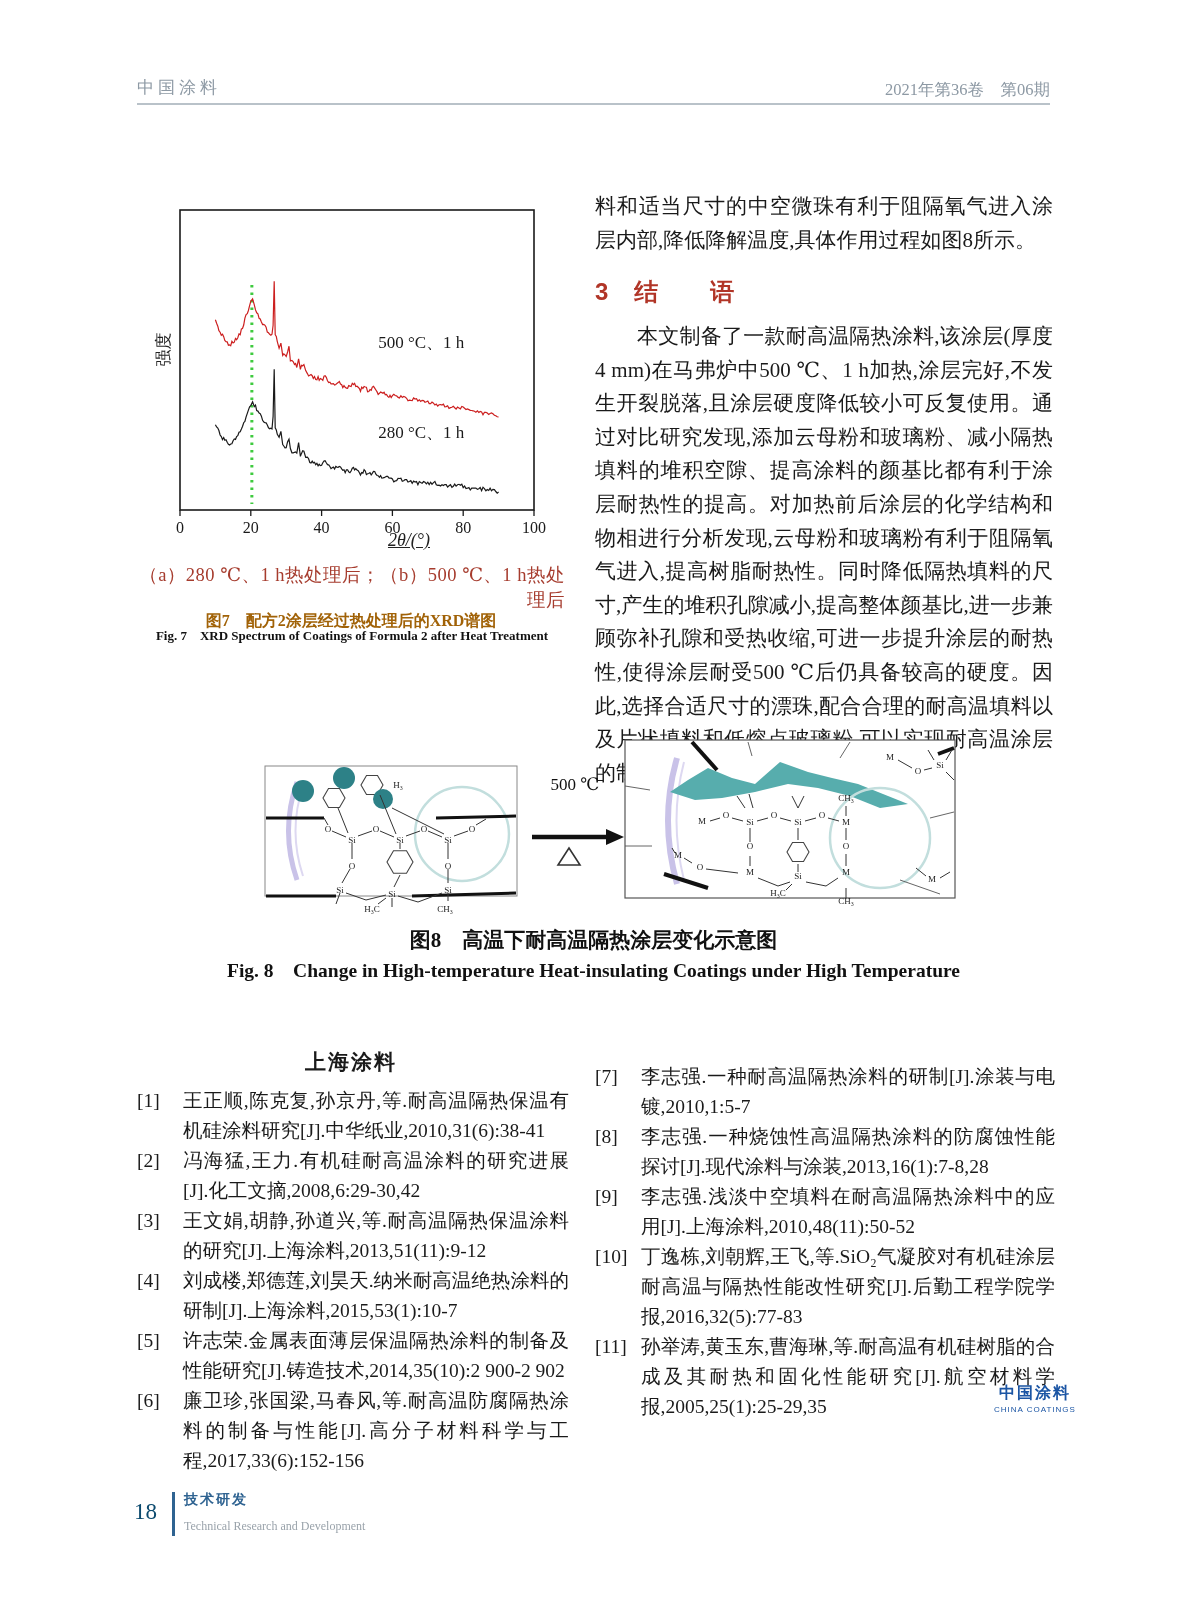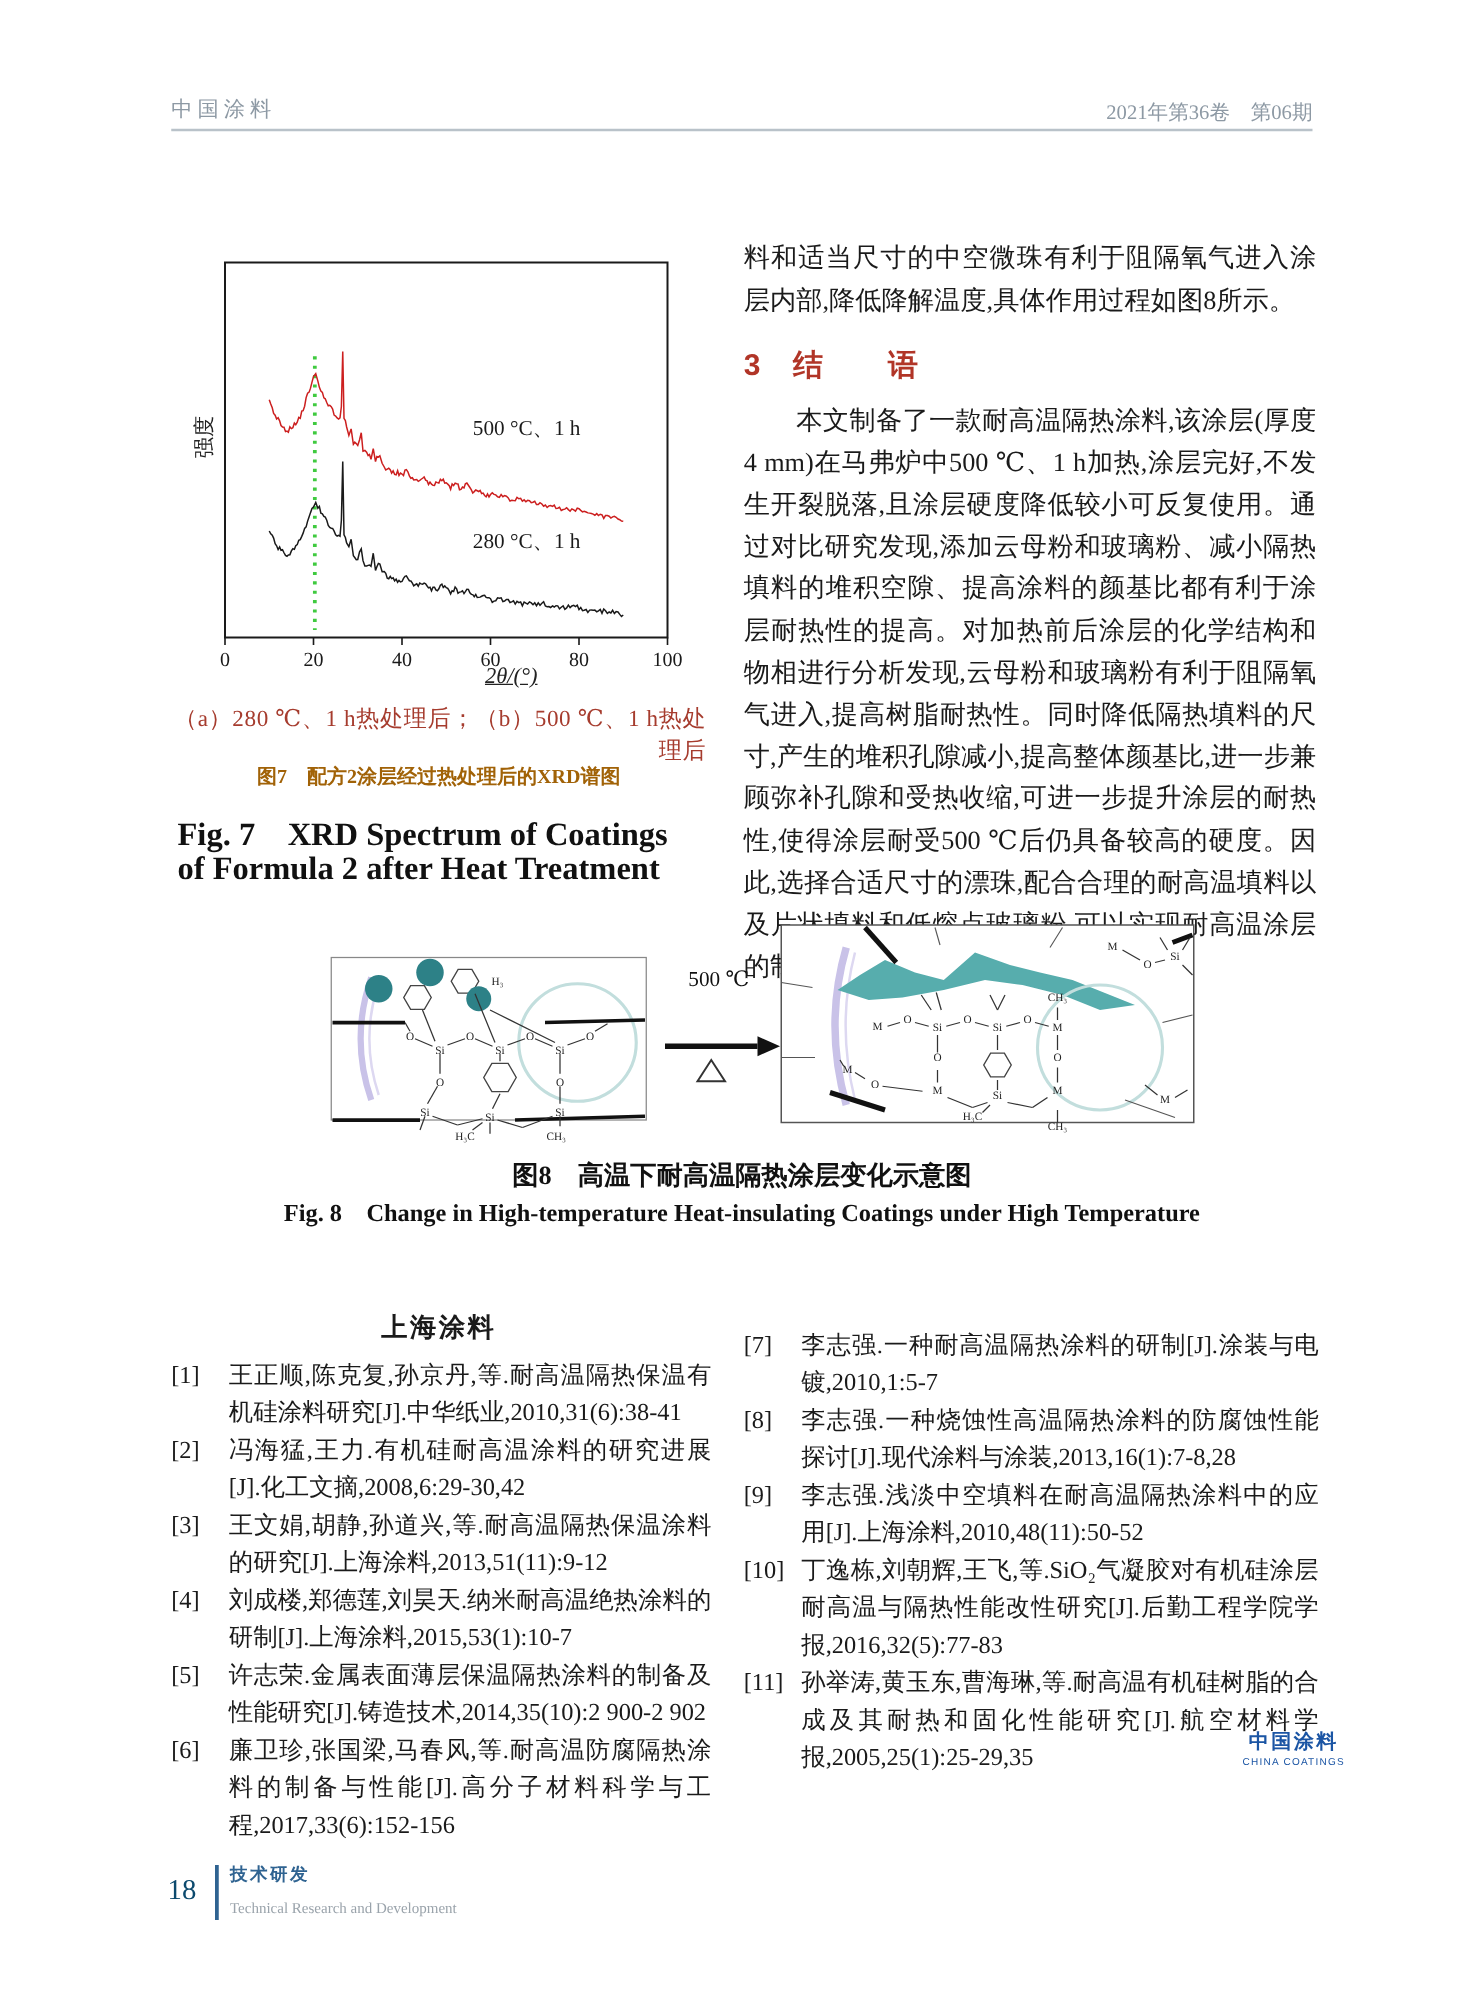--- a/index.html
+++ b/index.html
@@ -8,21 +8,21 @@
   .abs{position:absolute;}
   
   .hd-left{left:137px;top:76px;font-size:17px;color:#8d99a4;letter-spacing:4px;}
   .hd-right{left:820px;top:79px;width:230px;font-size:16.5px;color:#8d99a4;text-align:right;}
   .hd-rule{left:137px;top:103px;width:913px;height:1.5px;background:#b9c2c9;}
   
   .ylab{left:146px;top:338px;font-size:17px;color:#222;transform:rotate(-90deg);transform-origin:center;}
   .xlab{left:270px;top:530px;width:160px;text-align:right;font-size:18px;font-style:italic;color:#222;text-decoration:underline;}
   .fig7-sub{left:137px;top:562px;width:428px;text-align:right;color:#a63c2e;font-size:18.5px;letter-spacing:.5px;}
   .fig7-zh{left:137px;top:594px;width:428px;text-align:center;font-weight:bold;font-size:16px;color:#a16207;margin-top:17px;}
-  .fig7-en{left:142px;top:654px;width:420px;font-weight:bold;font-size:26px;line-height:27px;color:#111;}
+  .fig7-en{left:142px;top:622px;width:420px;text-align:center;font-weight:bold;font-size:13px;line-height:27px;color:#111;}
   
   .lead{left:595px;top:190px;width:458px;font-size:21px;line-height:33.5px;text-align:justify;}
   .sec-head{left:595px;top:276px;width:458px;color:#b13527;font-size:24px;font-weight:bold;font-family:"Liberation Sans","DejaVu Sans",sans-serif;}
   .sec-num{margin-right:26px;}
   .sec-ttl{letter-spacing:14px;}
   .concl{left:595px;top:320px;width:458px;font-size:21px;line-height:33.6px;text-align:justify;text-indent:2em;}
   
   .f8-temp{left:520px;top:774px;width:110px;text-align:center;font-size:17px;color:#111;}
   .fig8-zh{left:0;top:926px;width:1187px;text-align:center;font-weight:bold;font-size:21px;color:#111;}
   .fig8-en{left:0;top:957px;width:1187px;text-align:center;font-weight:bold;font-size:19.5px;color:#111;}

